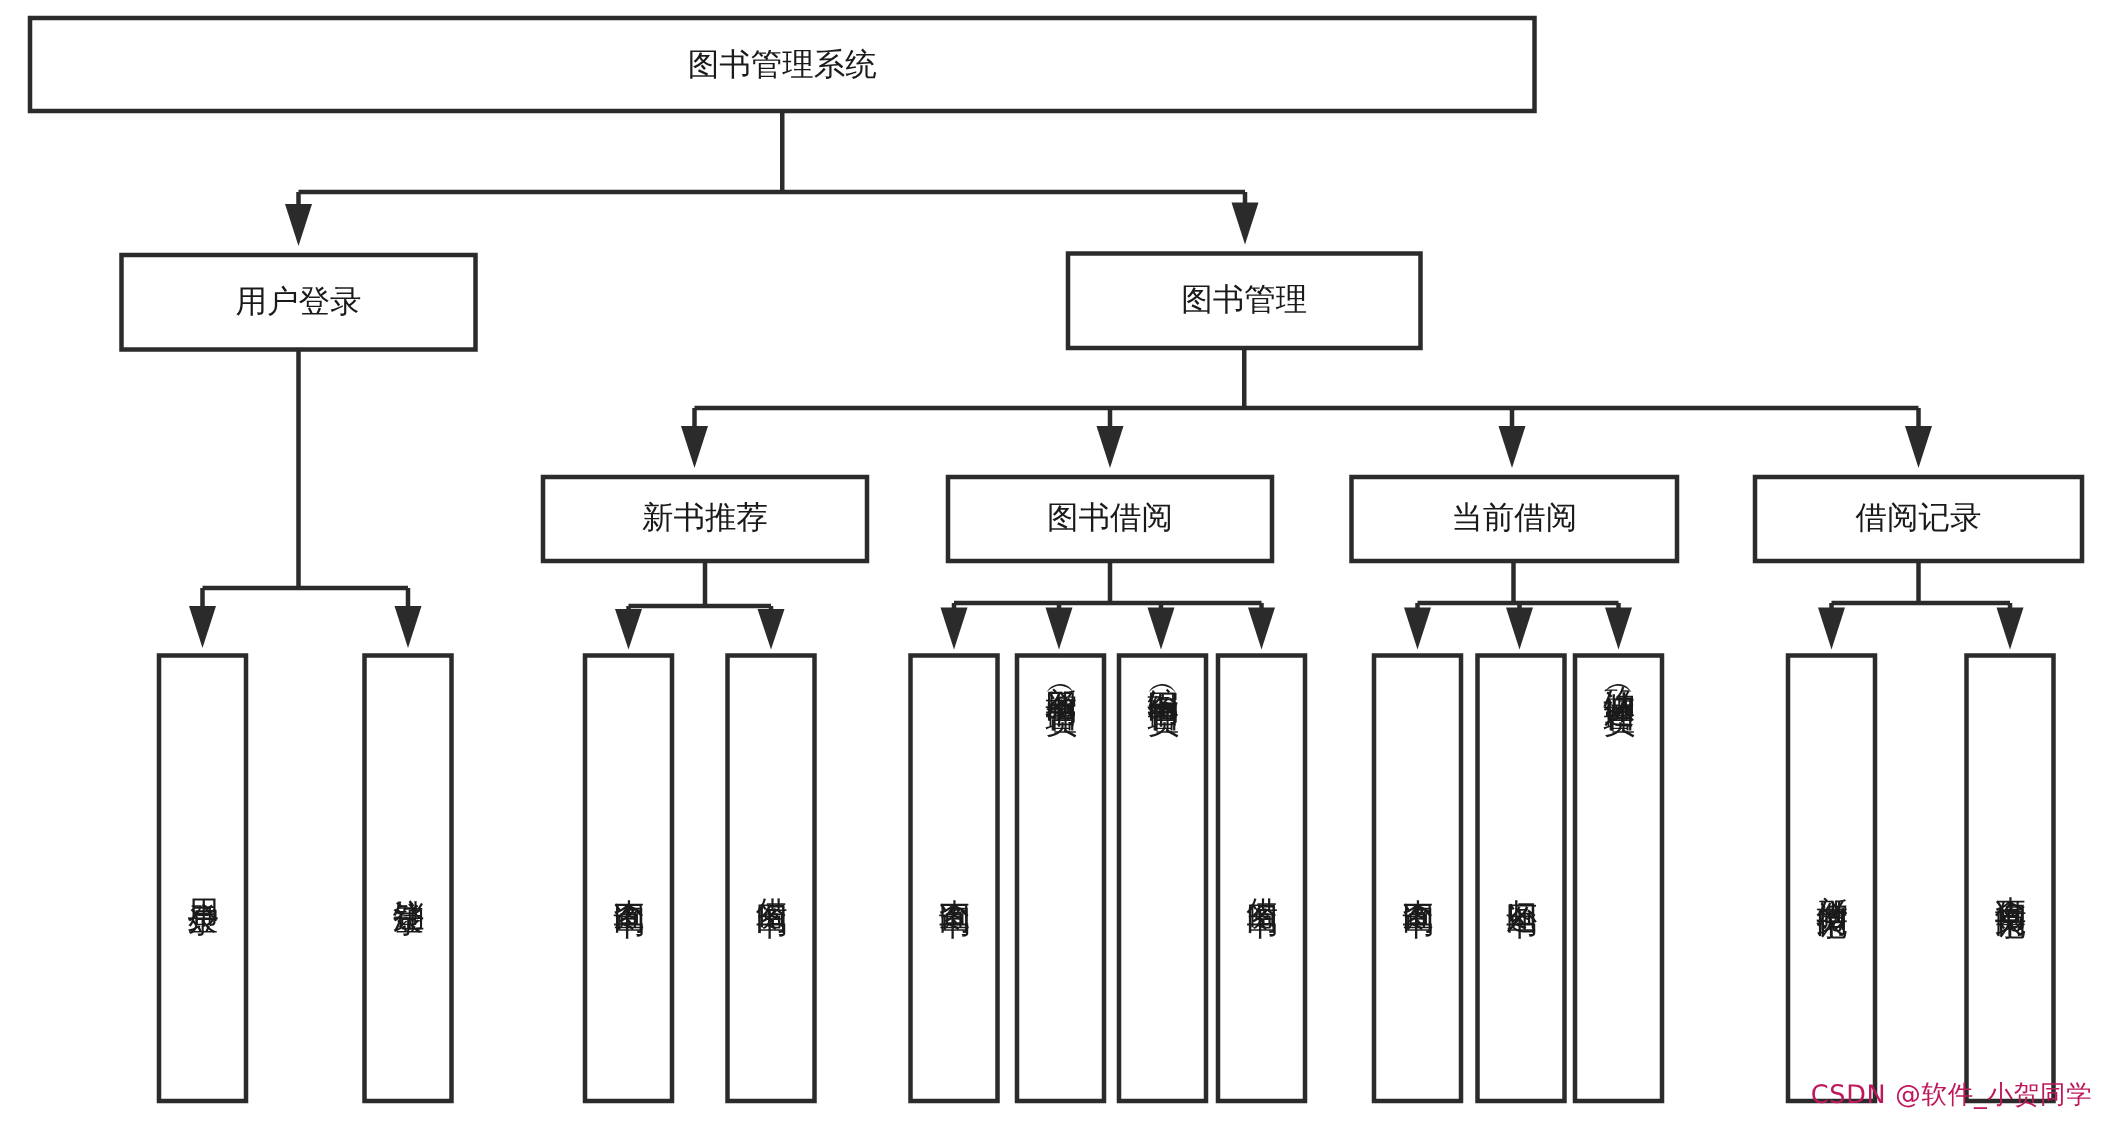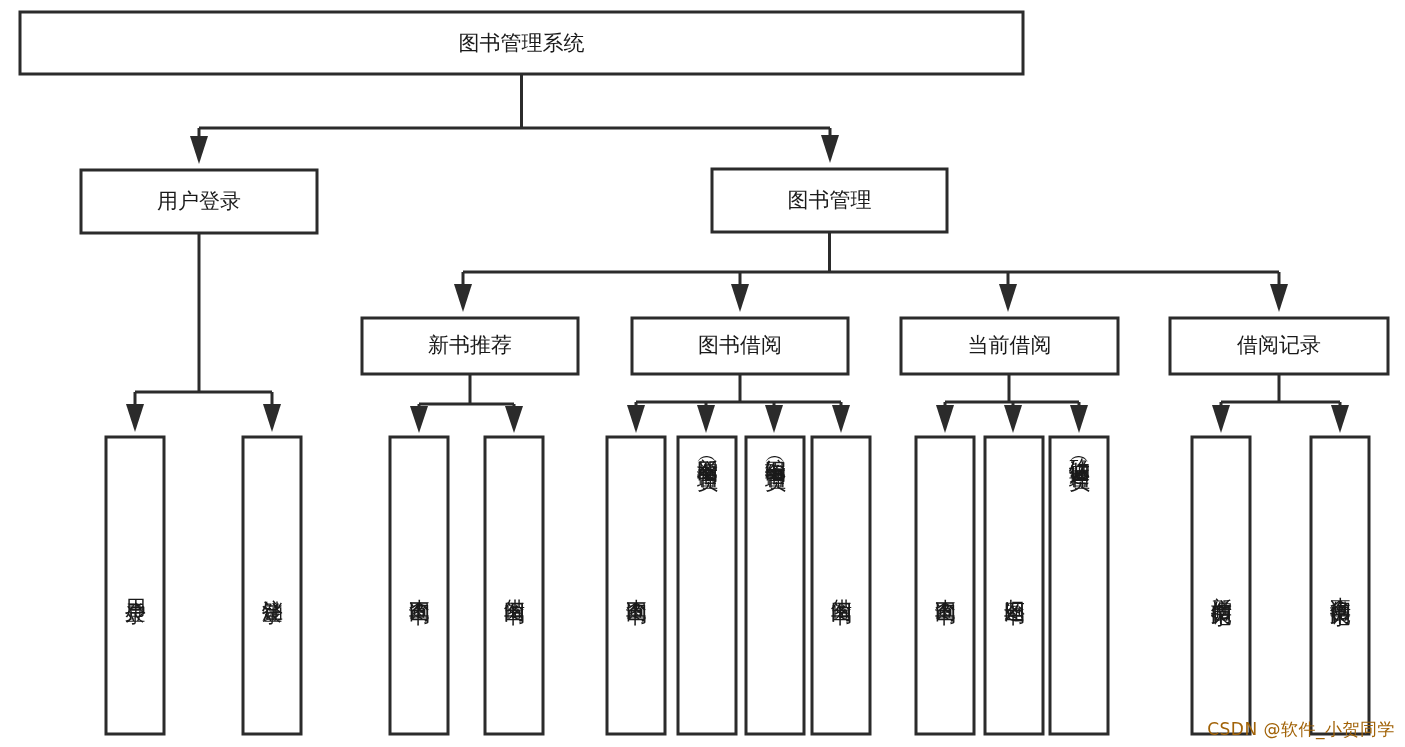--- a/index.html
+++ b/index.html
@@ -64,21 +64,21 @@
     letter-spacing: 2px;
     color: #1a1a1a;
     white-space: nowrap;
   }
   #watermark {
     position: absolute;
     right: 10px;
     bottom: 6px;
     font-family: "DejaVu Sans", "Liberation Sans", sans-serif;
     font-size: 17px;
-    color: #a16207;
+    color: #be185d;
     letter-spacing: 0.5px;
     white-space: nowrap;
   }
 </style>
 </head>
 <body>
 
 <div id="diagram-root">
 
   <svg class="flow" viewBox="0 0 1405 747">

